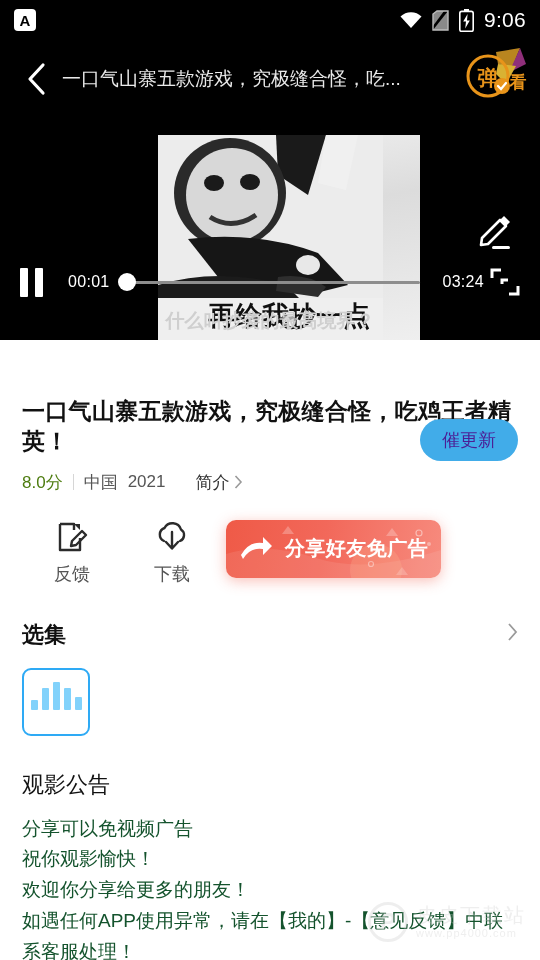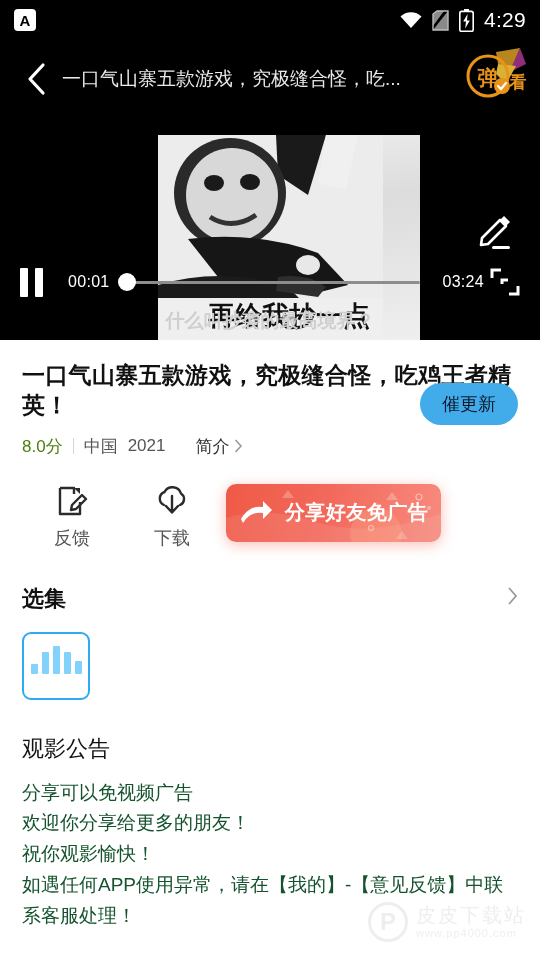--- a/index.html
+++ b/index.html
@@ -79,28 +79,28 @@
   }
   .fs-btn { width:30px; height:28px; position:relative; margin-left:6px; }
   .subtitle {
     position:absolute; left:0; right:0; bottom:6px; text-align:center;
     color:#cfcfcf; font-size:19px; font-weight:bold; z-index:7;
     font-family:"DejaVu Sans","Liberation Sans",sans-serif;
   }
 
   
   .info { padding:20px 22px 0 22px; }
-  .title-row { position:relative; }
+  .title-row { position:relative;margin-top:36px; }
   .title {
     font-size:23px; font-weight:bold; color:#111; line-height:1.32;
     letter-spacing:.3px; padding-right:0;
   }
   .urge-btn {
     position:absolute; right:0; bottom:-4px;
-    background:#41ace9; color:#0f172a; font-size:18px;
+    background:#41ace9; color:#4c1d95; font-size:18px;
     border-radius:22px; padding:9px 22px; border:none;
   }
   .meta { display:flex; align-items:center; gap:10px; margin-top:14px; font-size:17px; }
   .score { color:#4d7c0f; }
   .divider-v { width:1px; height:16px; background:#d6d6d6; }
   .meta-region { color:#555; }
   .meta-intro { color:#333; margin-left:20px; display:flex; align-items:center; gap:5px; }
 
   
   .actions { display:flex; align-items:flex-start; padding:26px 22px 0 22px; }
@@ -170,21 +170,21 @@
           <path d="M1 4 L1 20 L16 20 L16 1 L5 1 Z" fill="none" stroke="#bdbdbd" stroke-width="1.4"></path>
         </svg>
       </span>
       <span class="ico-batt">
         <svg width="15" height="23" viewBox="0 0 15 23">
           <rect x="5" y="0" width="5" height="2.4" fill="#fff"></rect>
           <rect x="0.8" y="2.4" width="13.4" height="20" rx="2" fill="none" stroke="#fff" stroke-width="1.6"></rect>
           <path d="M8.6 5 L4.2 12.6 L7 12.6 L6.2 19.5 L10.8 11.4 L8 11.4 Z" fill="#fff"></path>
         </svg>
       </span>
-      <span class="sb-time">4:29</span>
+      <span class="sb-time">9:06</span>
     </div>
   </div>
 
   <div class="video">
 
     <div class="meme">
       <svg width="225" height="205" viewBox="0 0 225 205" style="position:absolute;left:0;top:0">
         <rect x="0" y="0" width="225" height="205" fill="#ececec"></rect>
         <path d="M118 0 L168 0 L150 60 L120 40 Z" fill="#1a1a1a"></path>
         <path d="M168 0 L200 0 L188 55 L160 48 Z" fill="#f0f0f0"></path>
@@ -327,22 +327,22 @@
         <i style="height:22px"></i>
         <i style="height:13px"></i>
       </div>
     </div>
   </div>
 
   <div class="section">
     <div class="notice-title">观影公告</div>
     <div class="notice-body">
       <div>分享可以免视频广告</div>
+      <div>祝你观影愉快！</div>
       <div>欢迎你分享给更多的朋友！</div>
-      <div>祝你观影愉快！</div>
       <div>如遇任何APP使用异常，请在【我的】-【意见反馈】中联系客服处理！</div>
     </div>
   </div>
 
   <div class="watermark">
     <div class="wm-logo">
       <span>P</span>
     </div>
     <div class="wm-text">
       <span class="wm-name">皮皮下载站</span>

